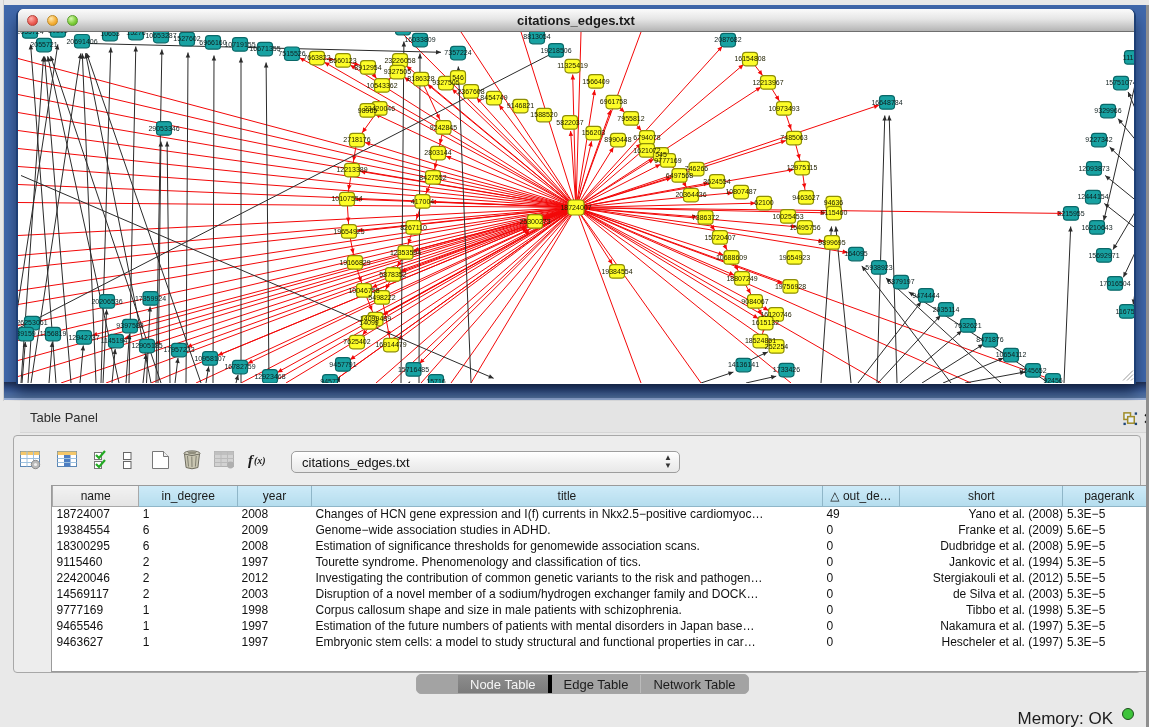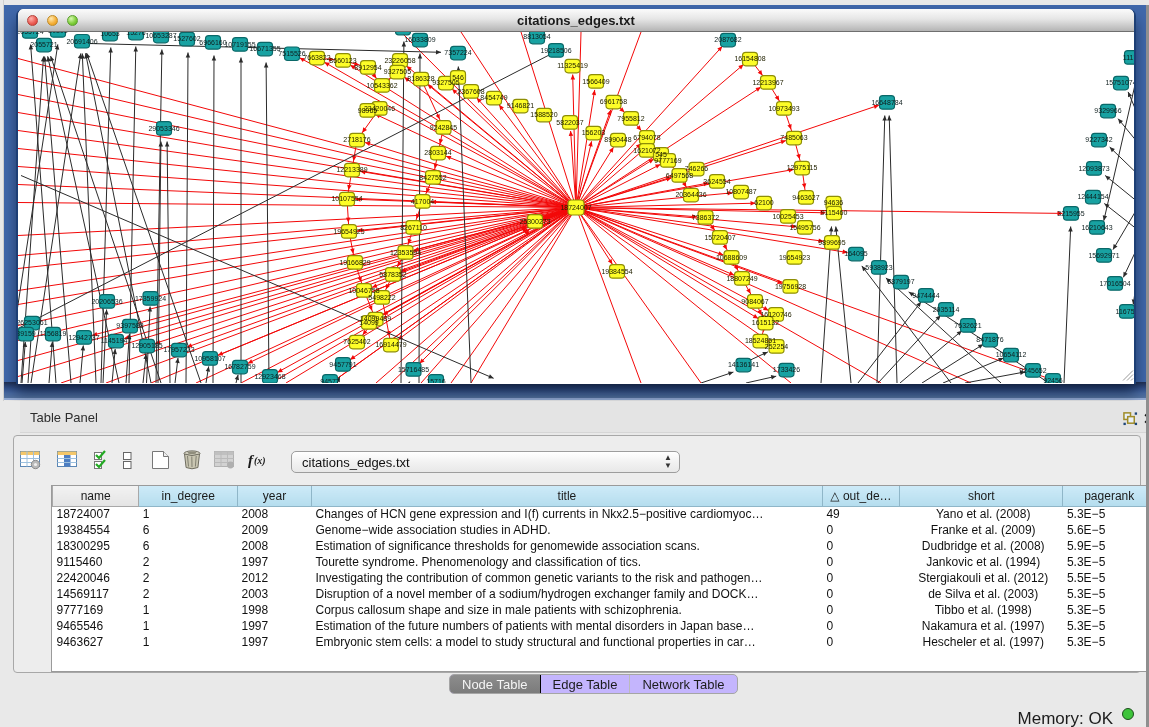--- a/index.html
+++ b/index.html
@@ -46,30 +46,30 @@
   border-radius:5px; font-size:13px; color:#111; padding:3px 0 0 10px; }
 #combo .ud { position:absolute; right:7px; top:2px; font-size:8px; color:#333; line-height:8px; text-align:center; }
 
 #tablewrap { position:absolute; left:5px; top:49px; width:1117px; height:187px; background:#fff;
   border:1px solid #9a9a9a;margin-left:32px; }
 table#grid { border-collapse:collapse; table-layout:fixed; width:1104px; font-size:12px; }
 #grid th { height:20px; font-weight:400; font-size:12px; color:#1a1a1a;
   background:linear-gradient(#cdeaf8,#b5ddee); border:1px solid #8fb6c8; border-top:none; padding:0; }
 #grid th.h0 { background:linear-gradient(#f2f2f2,#e4e4e4); border-color:#a8a8a8; }
 #grid td { height:16px; padding:0 0 0 4px; white-space:nowrap; overflow:hidden; color:#111; }
-#grid td.c5 { text-align:center; }
+#grid td.c5 { text-align:right; }
 #vsb { position:absolute; right:0px; top:21px; width:11px; height:165px; background:#fafafa; border-left:1px solid #ccc; }
 #vsb .thumb { position:absolute; left:1.5px; top:38px; width:8px; height:30px; background:#b4b4b4; border-radius:4px; }
 
-#tabs { position:absolute; left:449px; top:273px; height:20px; display:flex;
-  border:1px solid #a5a5a5; border-radius:5px; overflow:hidden; background:#c4b5fd;
-  font-size:13px; }
+#tabs { position:absolute; left:416px; top:273px; height:20px; display:flex;
+  border:1px solid #a5a5a5; border-radius:5px; overflow:hidden; background:#a3a3a3;
+  font-size:13px;padding-left:41px; }
 #tabs .seg { padding:2px 12px 0 12px; color:#1c1c1c; }
 #tabs .seg.sel { background:linear-gradient(#8d8d8d,#7b7b7b); color:#f5f5f5; }
-#tabs .seg.mid { border-left:1px solid #000000; border-right:1px solid #bbb; }
+#tabs .seg.mid { border-left:4px solid #000000; border-right:1px solid #bbb; }
 #memory { position:absolute; right:33px; top:308px; font-size:17px; color:#1c1c1c; }
 #memdot { position:absolute; right:12px; top:307px; width:12px; height:12px; border-radius:50%;
   background:#3ec43b; border:1px solid #1e4d1e; }
 </style></head>
 <body>
 <div id="stage">
   <div id="edgeL"></div>
   <div id="desk"></div>
   <div id="winbottom"></div>
   <div id="win">

